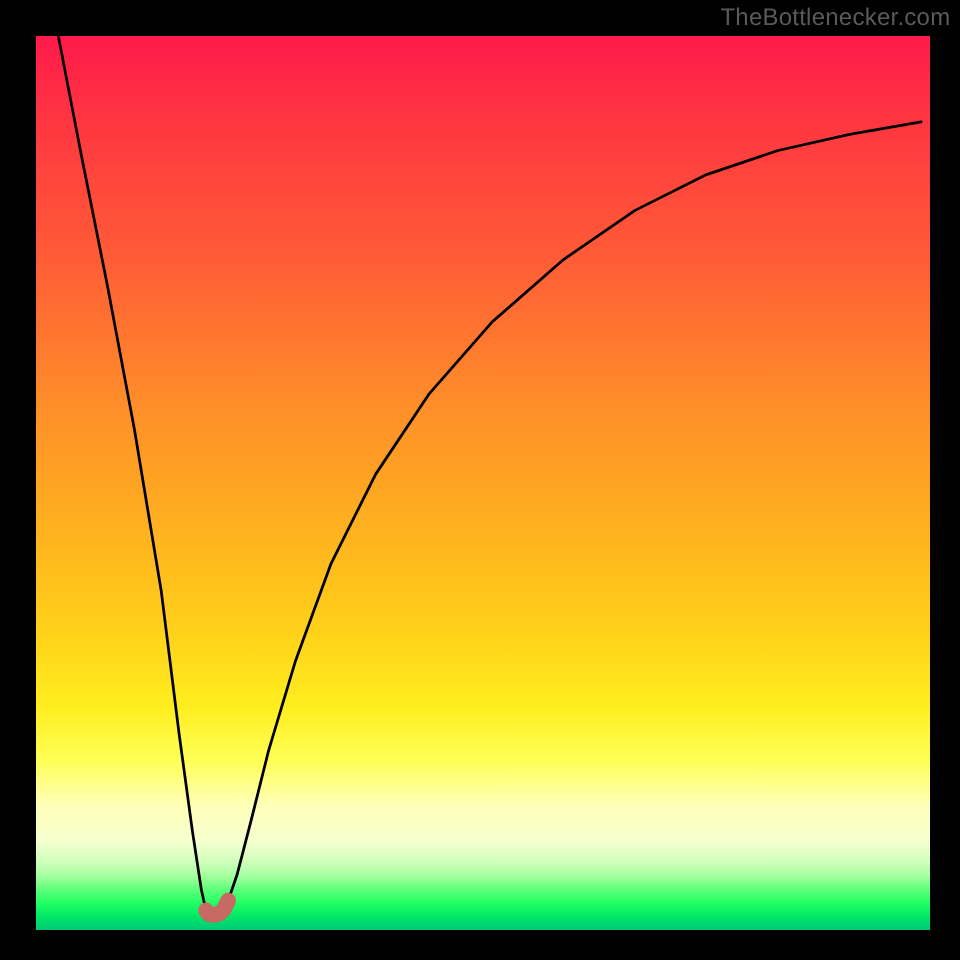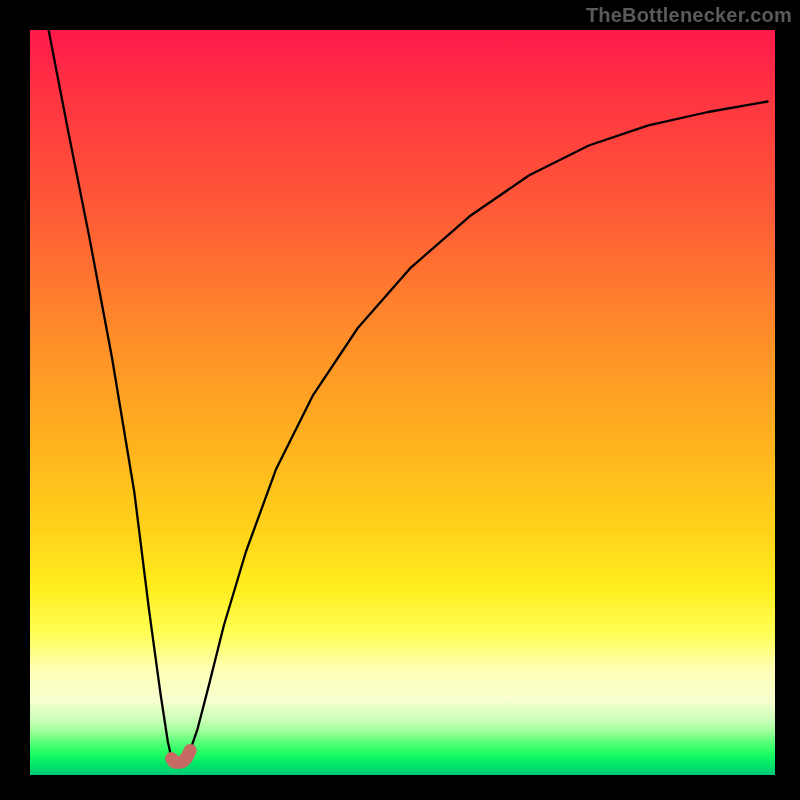--- a/index.html
+++ b/index.html
@@ -51,21 +51,21 @@
     width: 745px;
     height: 745px;
     overflow: visible;
   }
   .watermark {
     position: absolute;
     top: 4px;
     right: 8px;
     color: #5a5a5a;
     font-size: 20px;
-    font-weight: 700;
+    font-weight: 400;
     letter-spacing: 0.2px;
   }
 </style>
 </head>
 <body>
 
 <div class="frame">
 
   <div class="plot-area">
     <svg class="curve-svg" viewBox="0 0 745 745" preserveAspectRatio="none">

